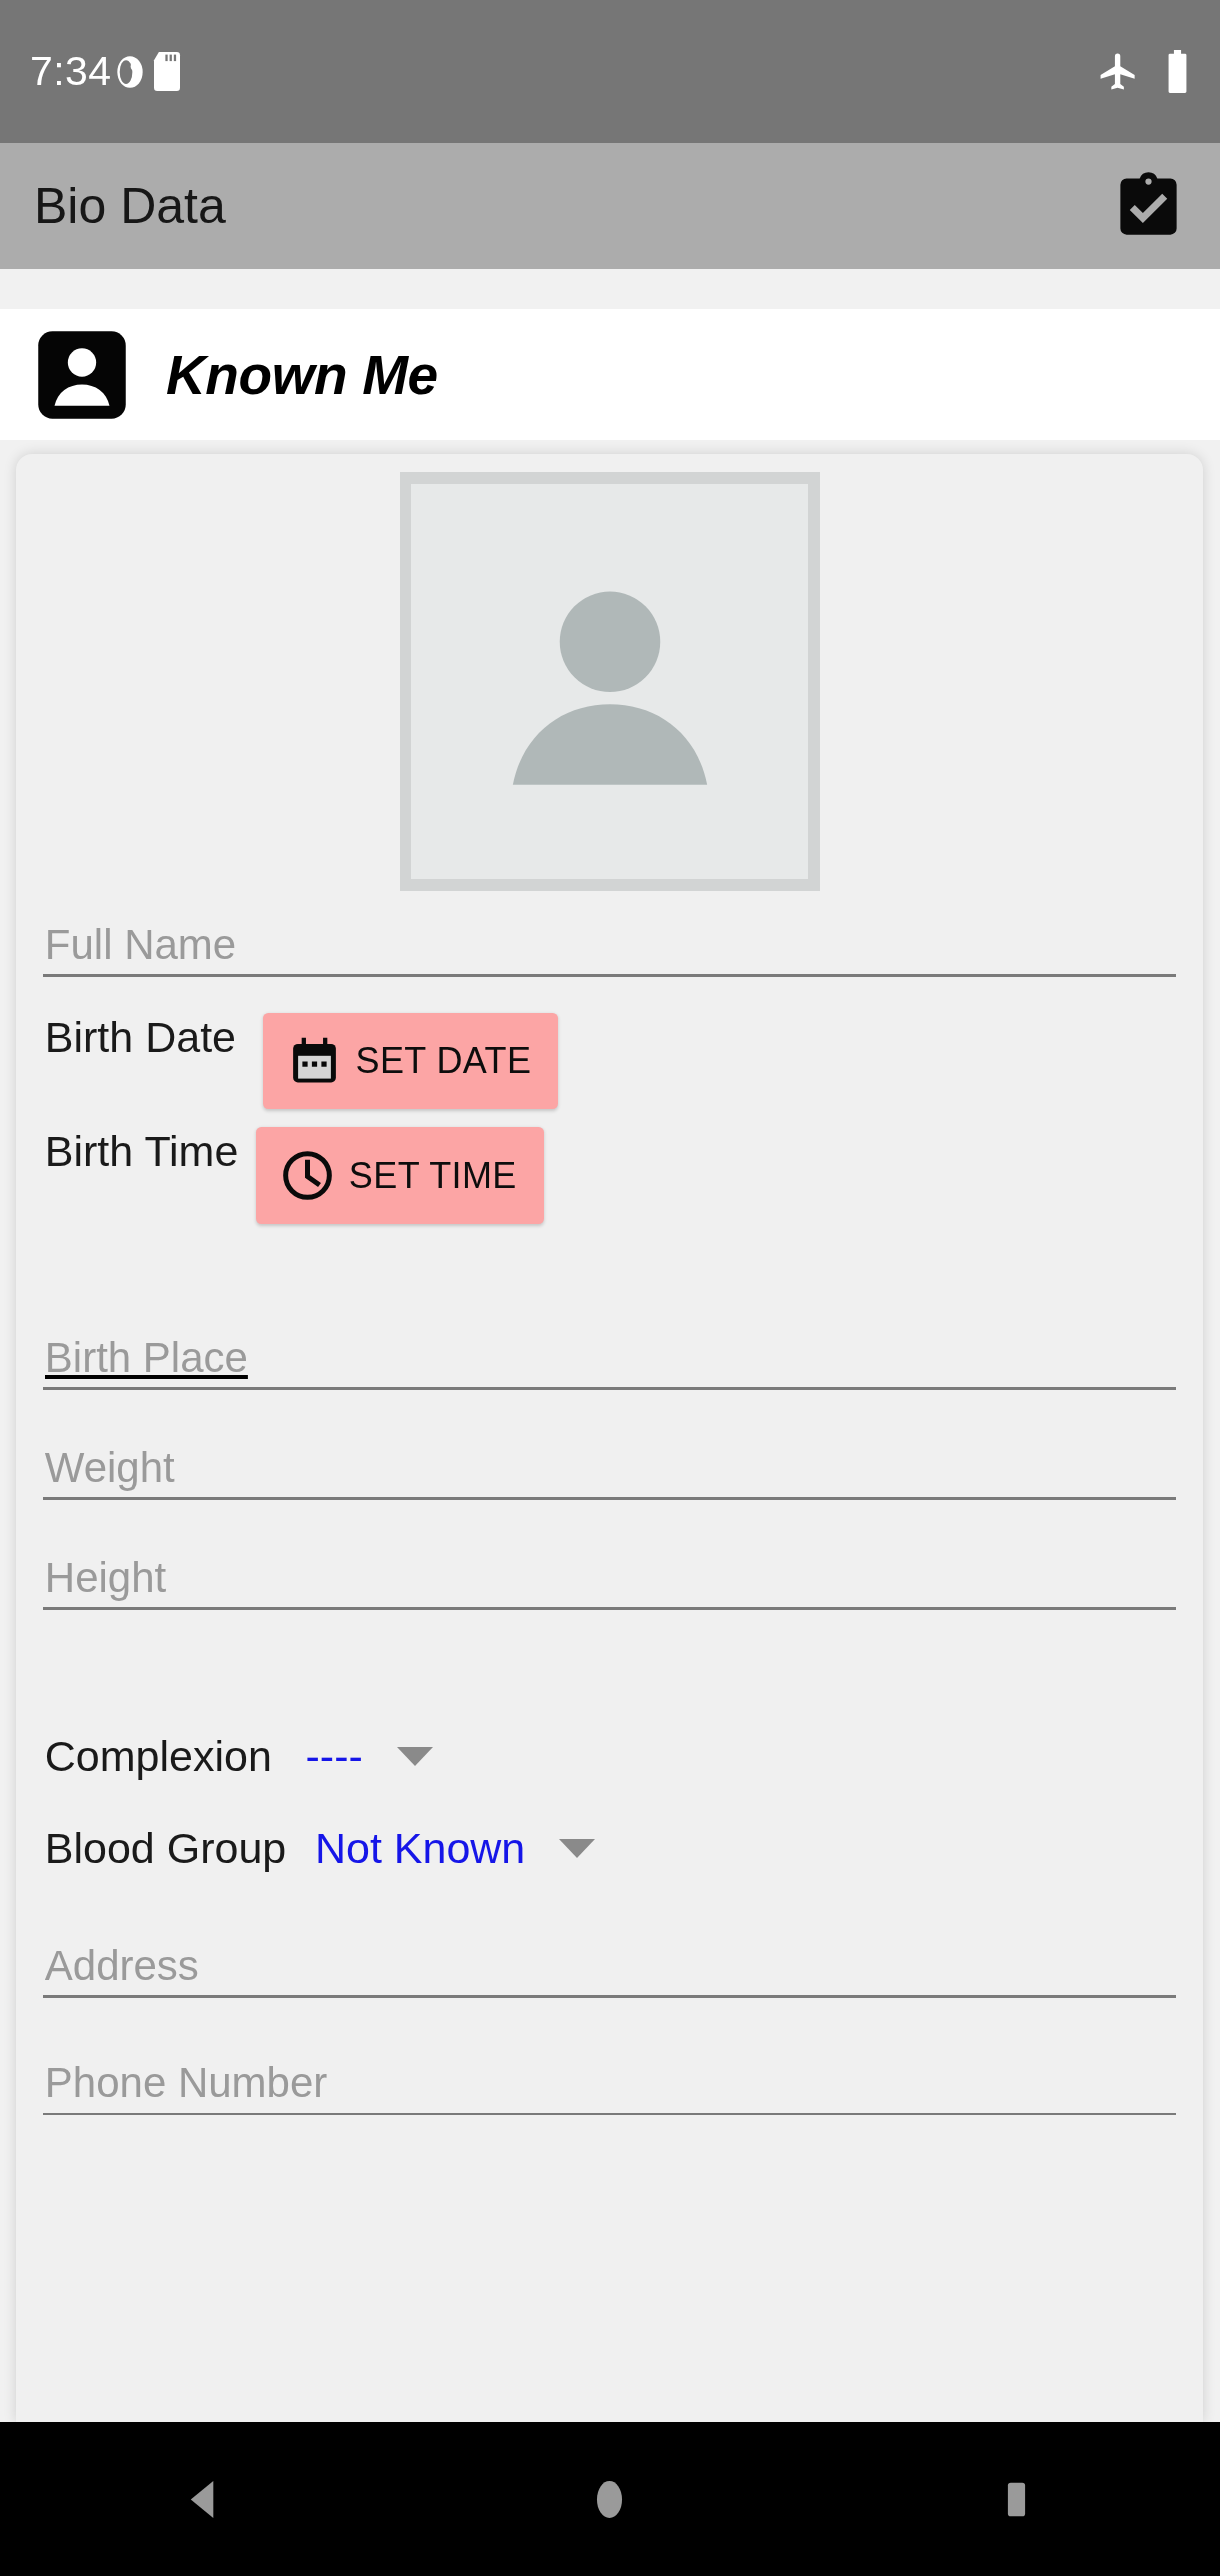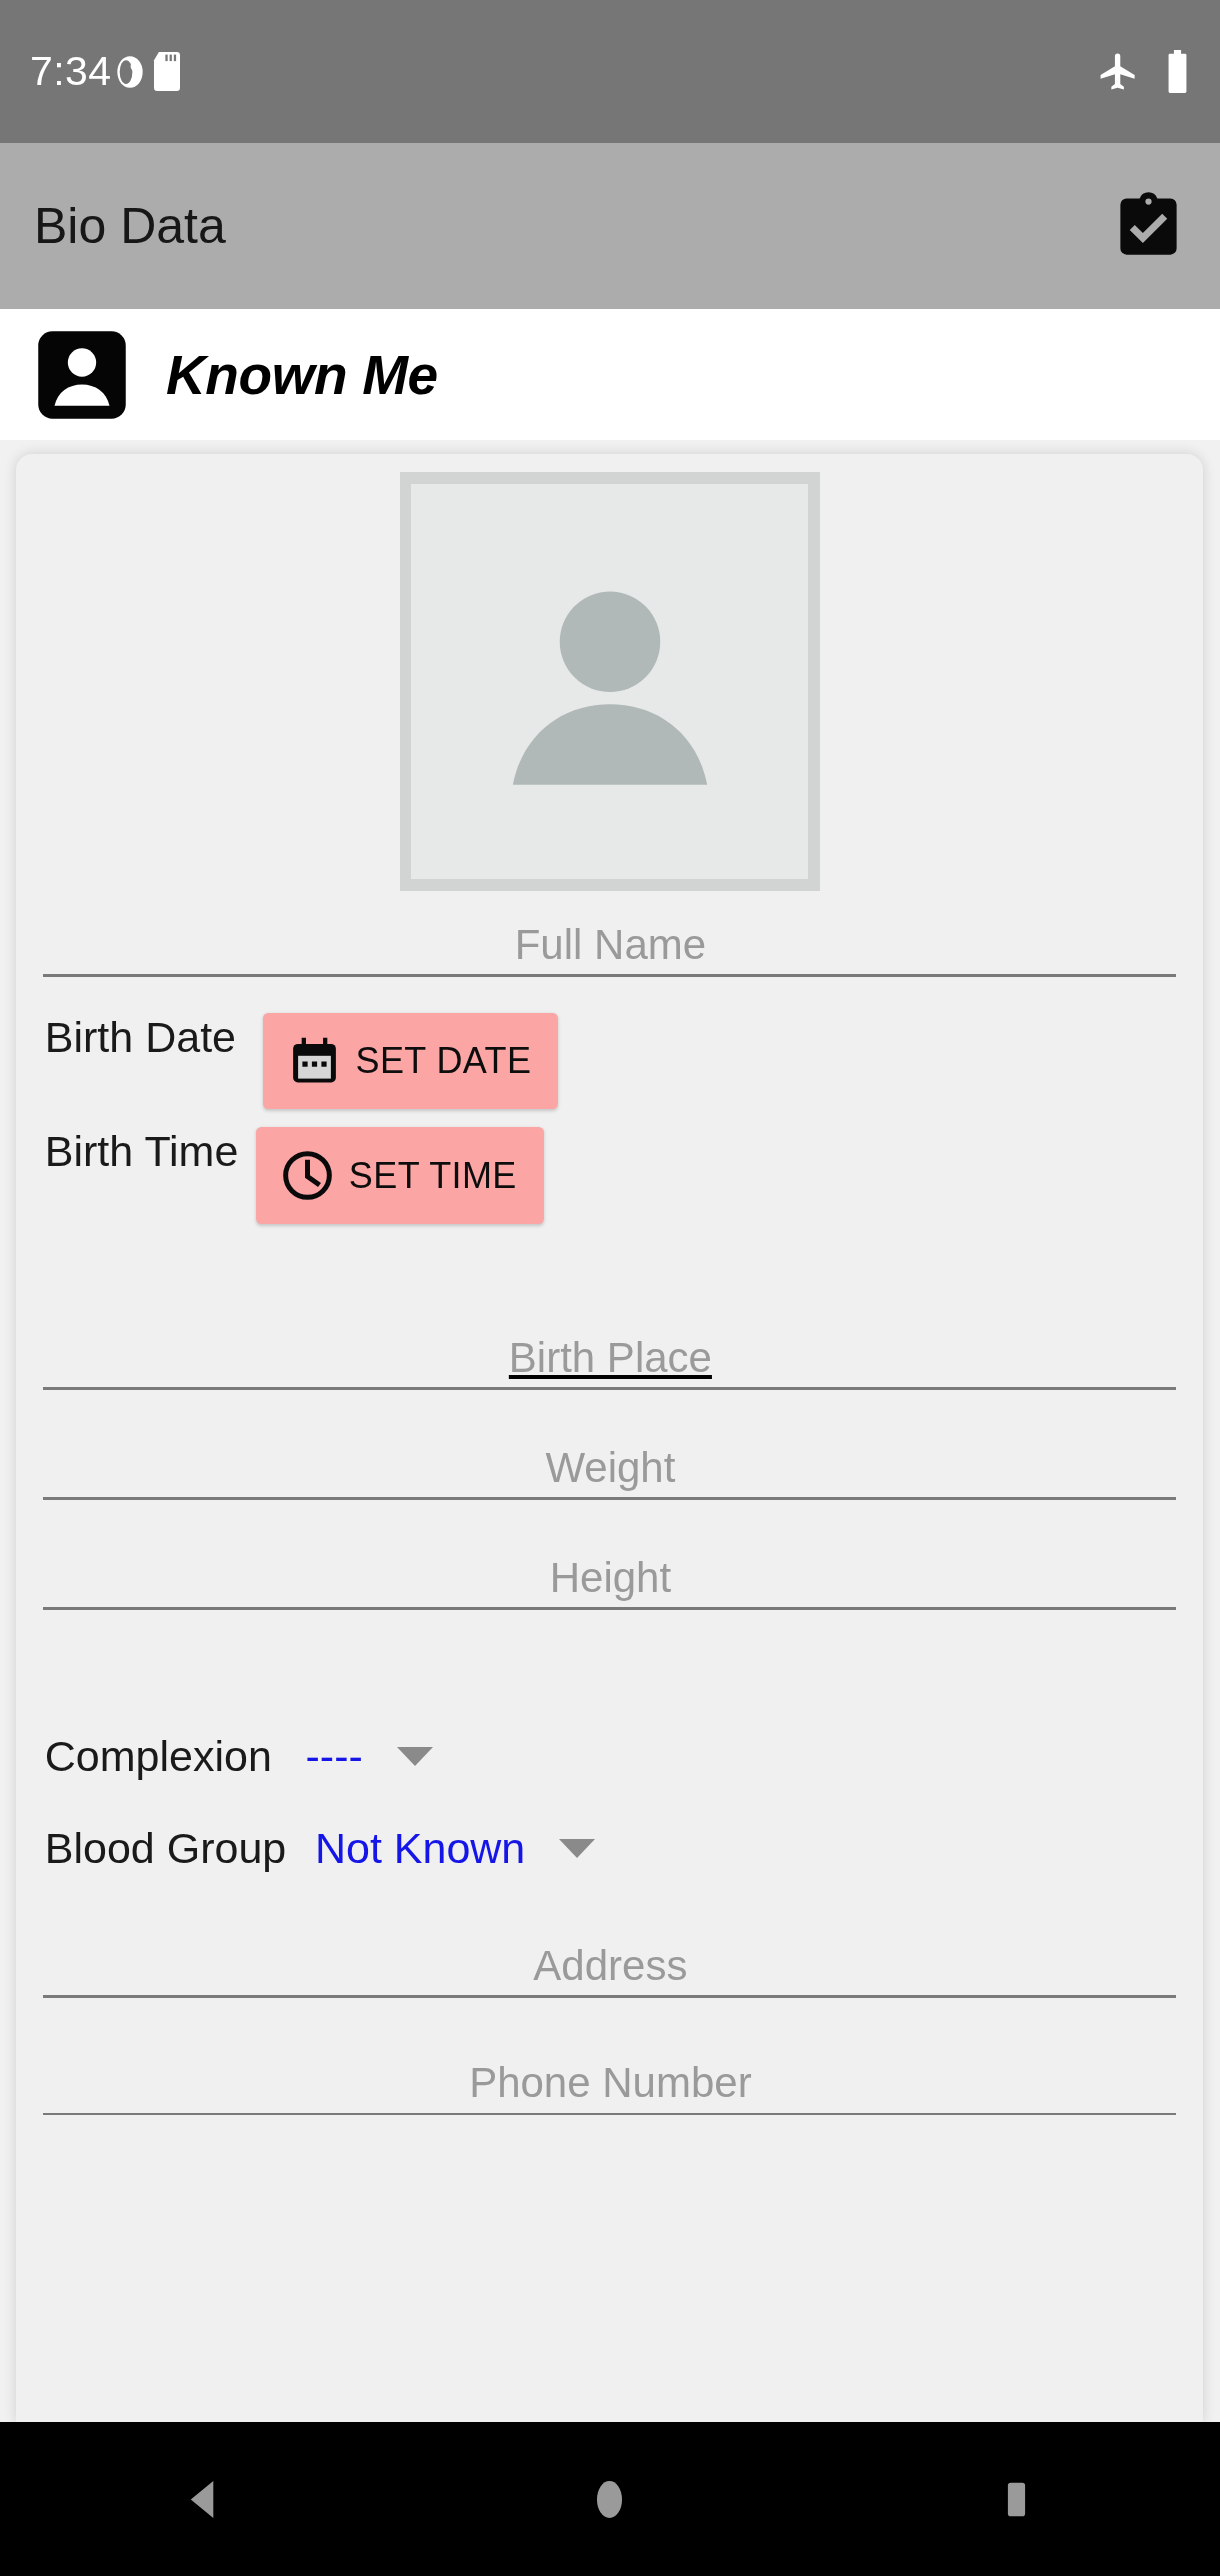--- a/index.html
+++ b/index.html
@@ -18,21 +18,21 @@
     background:#767676; display:flex; align-items:center;
     padding:0 30px;
   }
   .status-left { display:flex; align-items:center; }
   .clock { color:#fff; font-size:41px; letter-spacing:0.4px; }
   .status-right { margin-left:auto; display:flex; align-items:center; gap:25px; }
   .icon-svg { display:block; }
 
   
   .app-bar {
-    position:absolute; top:143px; left:0; width:1220px; height:166px;
+    position:absolute; top:143px; left:0; width:1220px; height:126px;
     background:#acacac; display:flex; align-items:center;
     padding:0 34px;
   }
   .app-title { font-size:50px; color:#171717; font-weight:400; }
   .app-actions { margin-left:auto; display:flex; align-items:center; }
 
   
   .about-band {
     position:absolute; top:309px; left:0; width:1220px; height:131px;
     background:#ffffff; display:flex; align-items:center; padding-left:32px;
@@ -63,21 +63,21 @@
   .avatar-inner {
     width:100%; height:100%; background:#e7e9e9;
     display:flex; align-items:center; justify-content:center;
   }
 
   
   .field { position:relative; height:auto; }
   .field-input {
     display:block; width:100%; border:none; outline:none; background:transparent;
     font-family:"Liberation Sans", sans-serif;
-    font-size:42px; color:#701a75; padding:0 0 5.4px 1.8px;text-align:center;
+    font-size:42px; color:#701a75; padding:0 0 5.4px 1.8px;
   }
   .field-input::placeholder { color:#9a9a9a; }
   .field-underline { width:100%; height:2.7px; background:#7a7a7a; }
 
   .sp-fullname { margin-top:30px; }
   .sp-birthplace { margin-top:110px;text-decoration:underline; }
   .sp-weight { margin-top:54px; }
   .sp-height { margin-top:54px; }
   .sp-address { margin-top:57px; }
   .sp-phone { margin-top:61px; }

